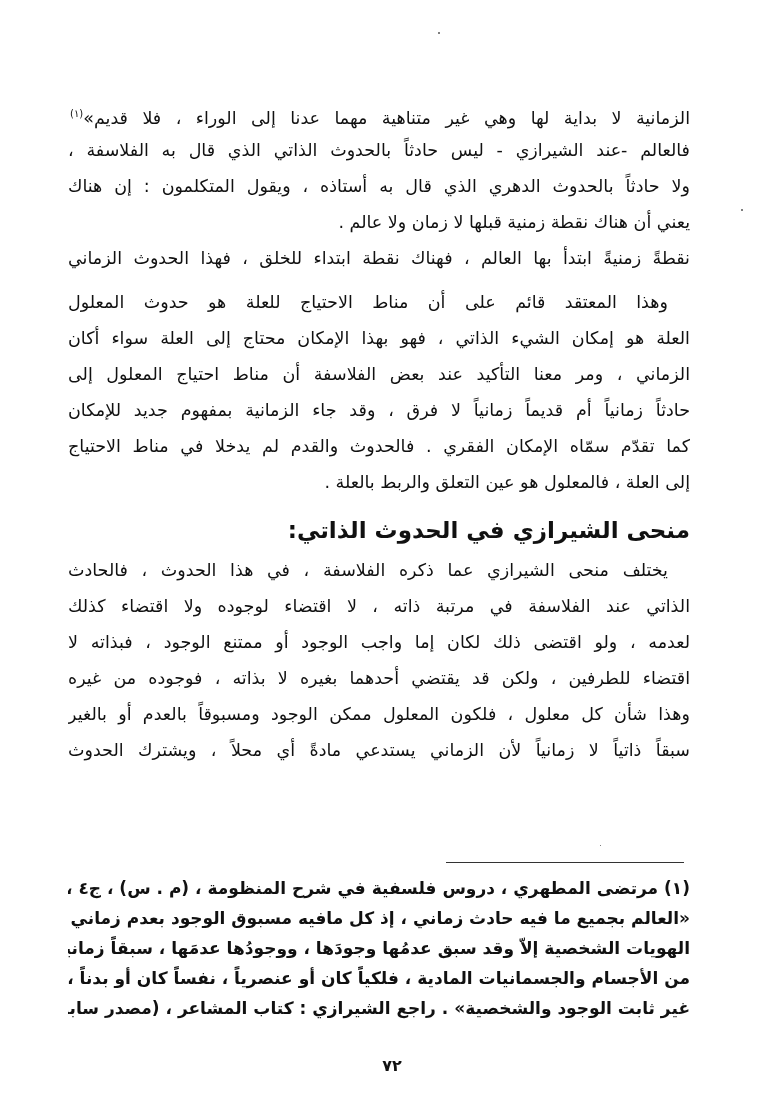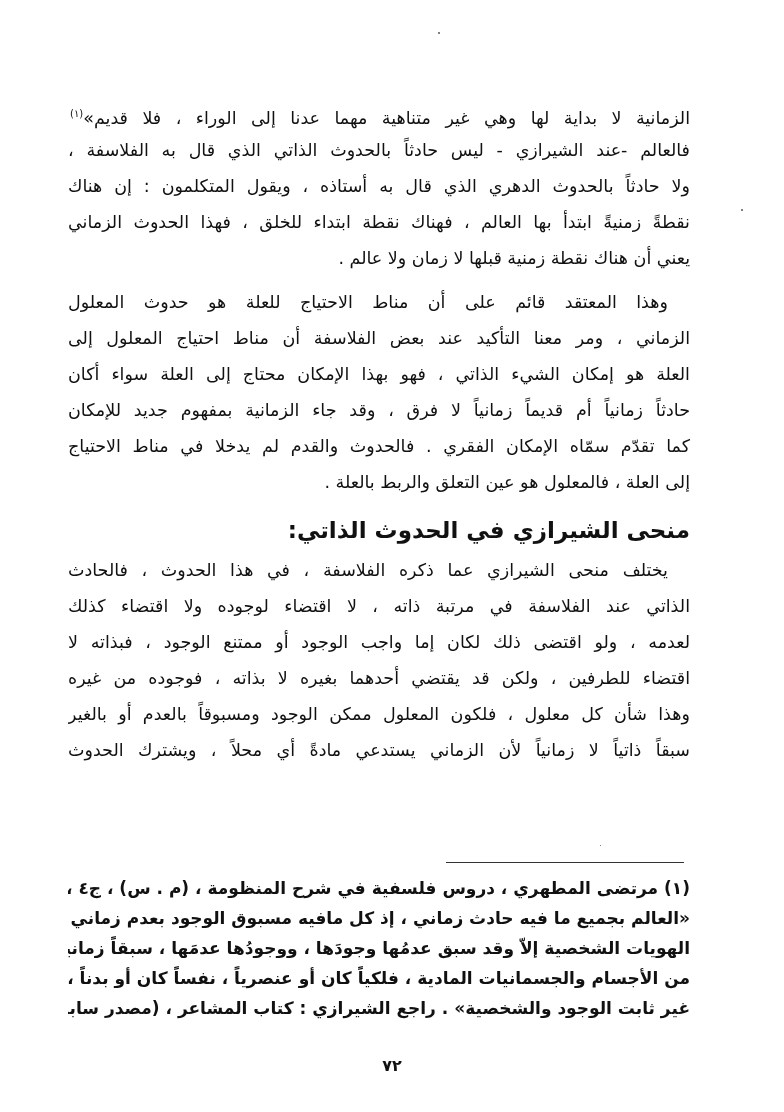--- a/index.html
+++ b/index.html
@@ -102,30 +102,30 @@
     }
   </style>
 </head>
 <body>
 
 <div class="page">
   <div>
     <div class="body-line"><span>الزمانية لا بداية لها وهي غير متناهية مهما عدنا إلى الوراء ، فلا قديم»</span><span class="sup">(١)</span></div>
     <div class="body-line">فالعالم -عند الشيرازي - ليس حادثاً بالحدوث الذاتي الذي قال به الفلاسفة ،</div>
     <div class="body-line">ولا حادثاً بالحدوث الدهري الذي قال به أستاذه ، ويقول المتكلمون : إن هناك</div>
+    <div class="body-line last">يعني أن هناك نقطة زمنية قبلها لا زمان ولا عالم .</div>
     <div class="body-line">نقطةً زمنيةً ابتدأ بها العالم ، فهناك نقطة ابتداء للخلق ، فهذا الحدوث الزماني</div>
-    <div class="body-line last">يعني أن هناك نقطة زمنية قبلها لا زمان ولا عالم .</div>
   </div>
 
   <div class="para-gap"></div>
 
   <div>
     <div class="body-line indent">وهذا المعتقد قائم على أن مناط الاحتياج للعلة هو حدوث المعلول</div>
+    <div class="body-line">العلة هو إمكان الشيء الذاتي ، فهو بهذا الإمكان محتاج إلى العلة سواء أكان</div>
     <div class="body-line">الزماني ، ومر معنا التأكيد عند بعض الفلاسفة أن مناط احتياج المعلول إلى</div>
-    <div class="body-line">العلة هو إمكان الشيء الذاتي ، فهو بهذا الإمكان محتاج إلى العلة سواء أكان</div>
     <div class="body-line">حادثاً زمانياً أم قديماً زمانياً لا فرق ، وقد جاء الزمانية بمفهوم جديد للإمكان</div>
     <div class="body-line">كما تقدّم سمّاه الإمكان الفقري . فالحدوث والقدم لم يدخلا في مناط الاحتياج</div>
     <div class="body-line last">إلى العلة ، فالمعلول هو عين التعلق والربط بالعلة .</div>
   </div>
 
   <div class="section-heading">منحى الشيرازي في الحدوث الذاتي:</div>
 
   <div>
     <div class="body-line indent">يختلف منحى الشيرازي عما ذكره الفلاسفة ، في هذا الحدوث ، فالحادث</div>
     <div class="body-line">الذاتي عند الفلاسفة في مرتبة ذاته ، لا اقتضاء لوجوده ولا اقتضاء كذلك</div>

